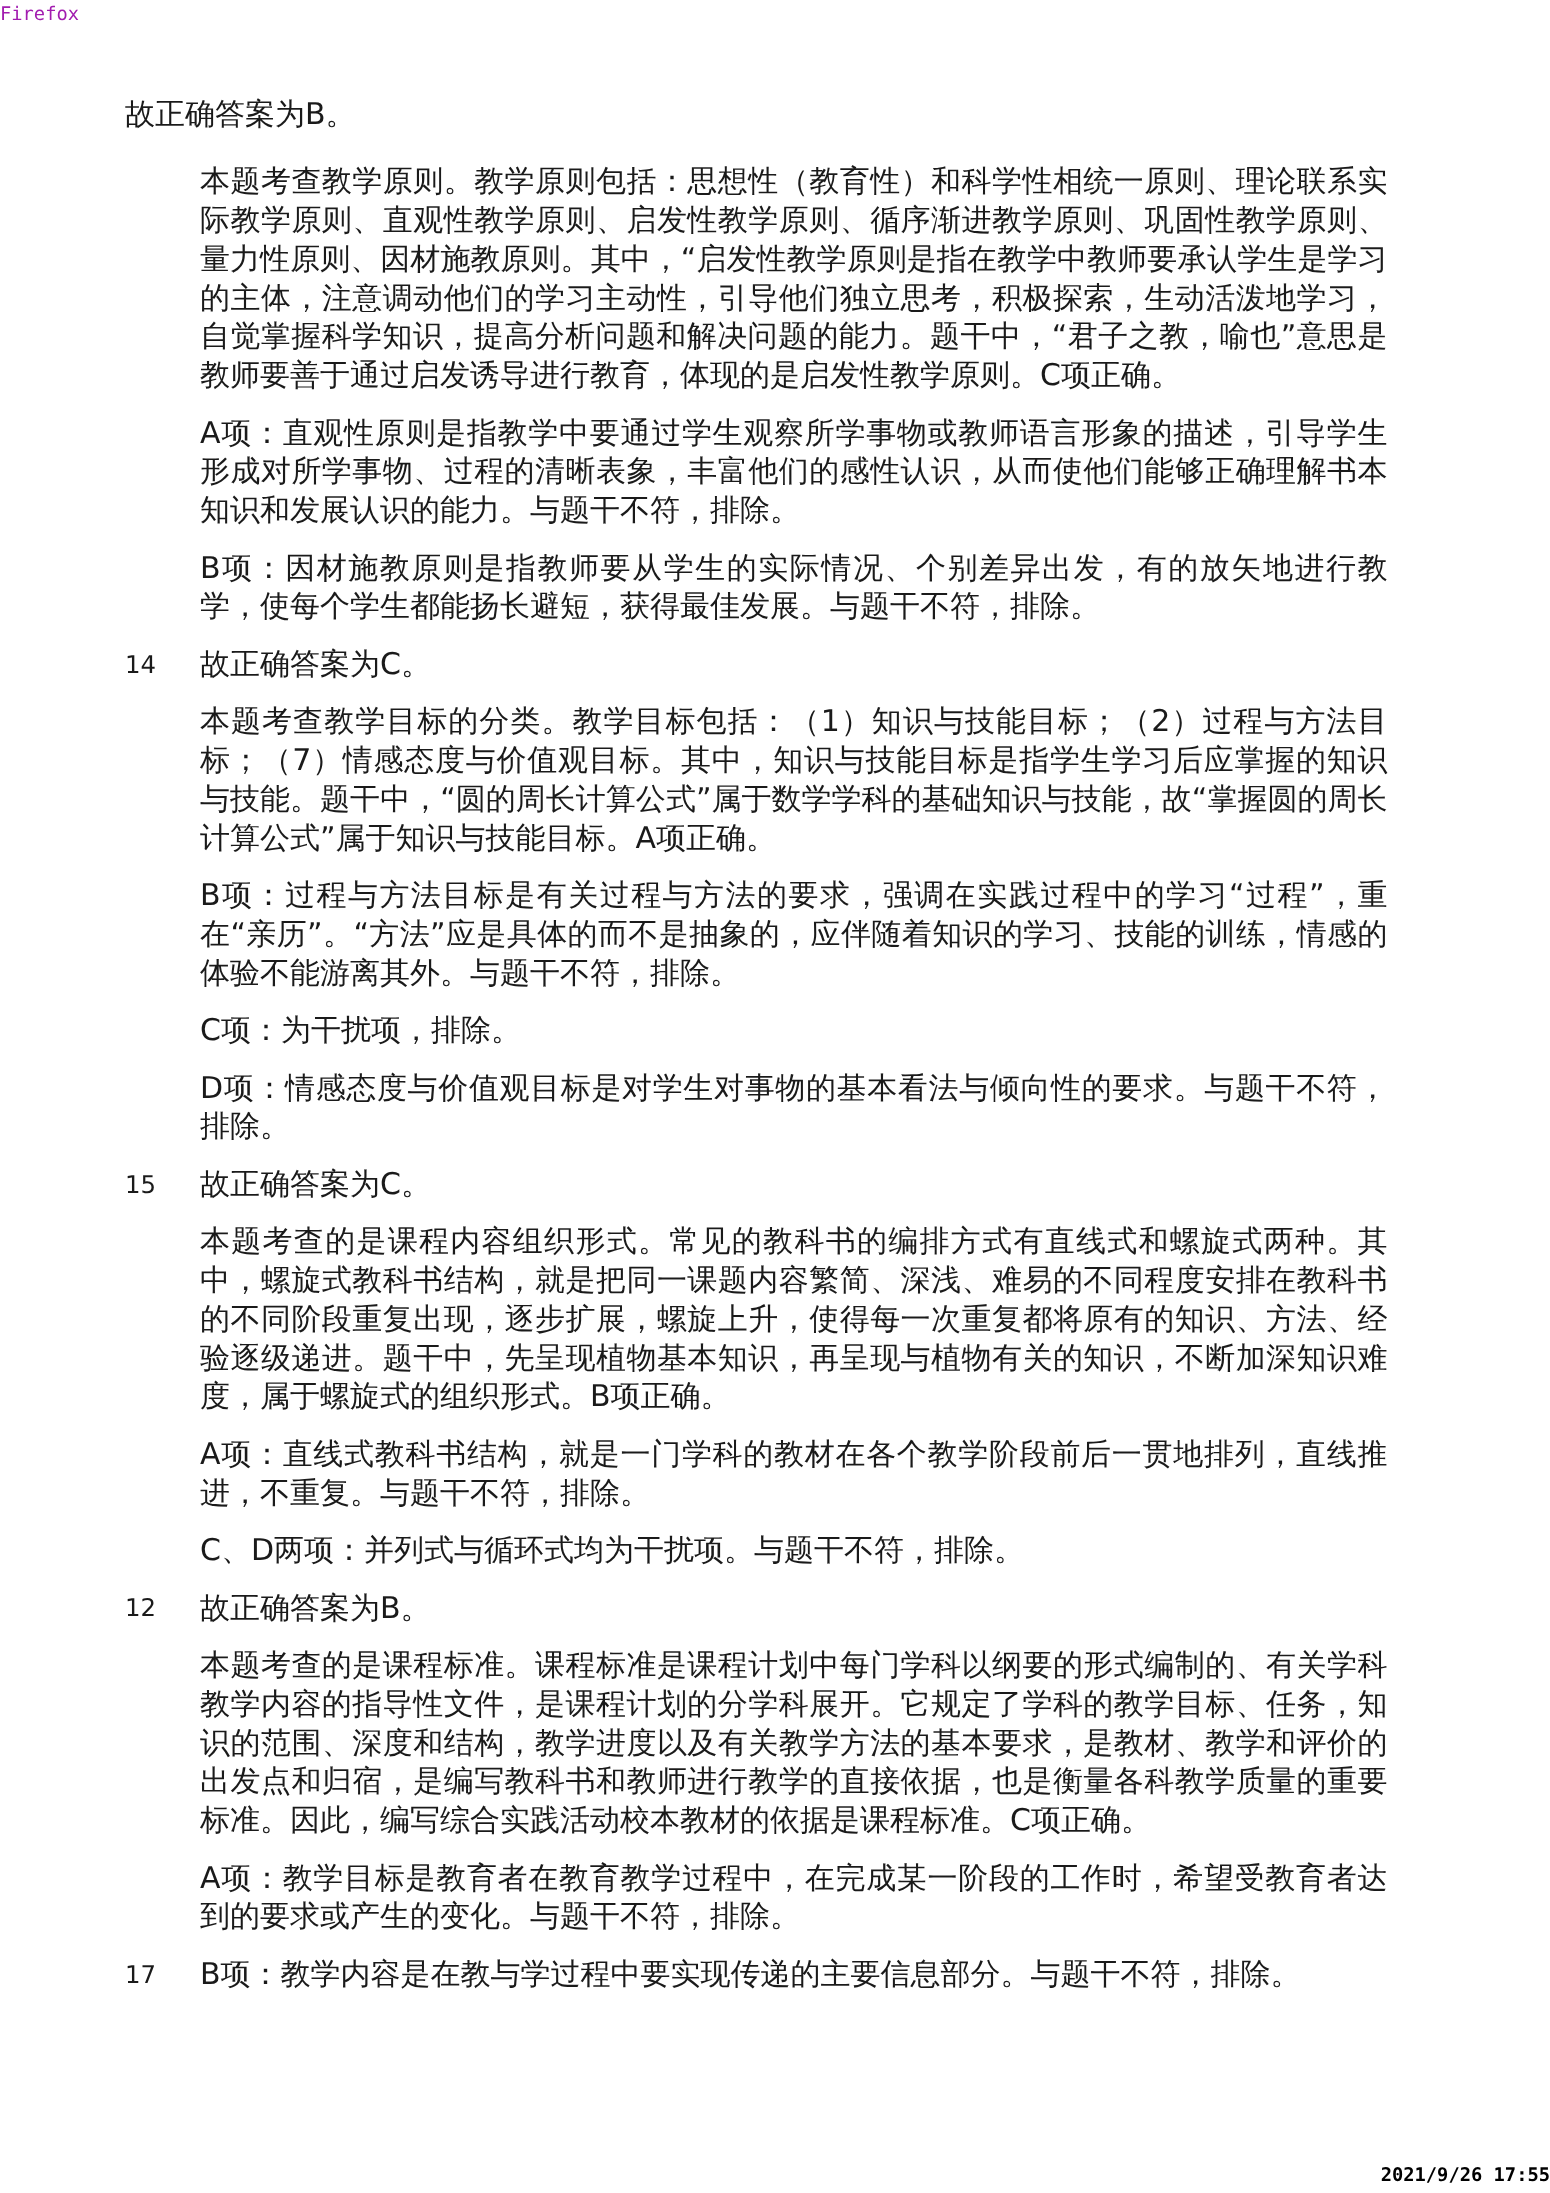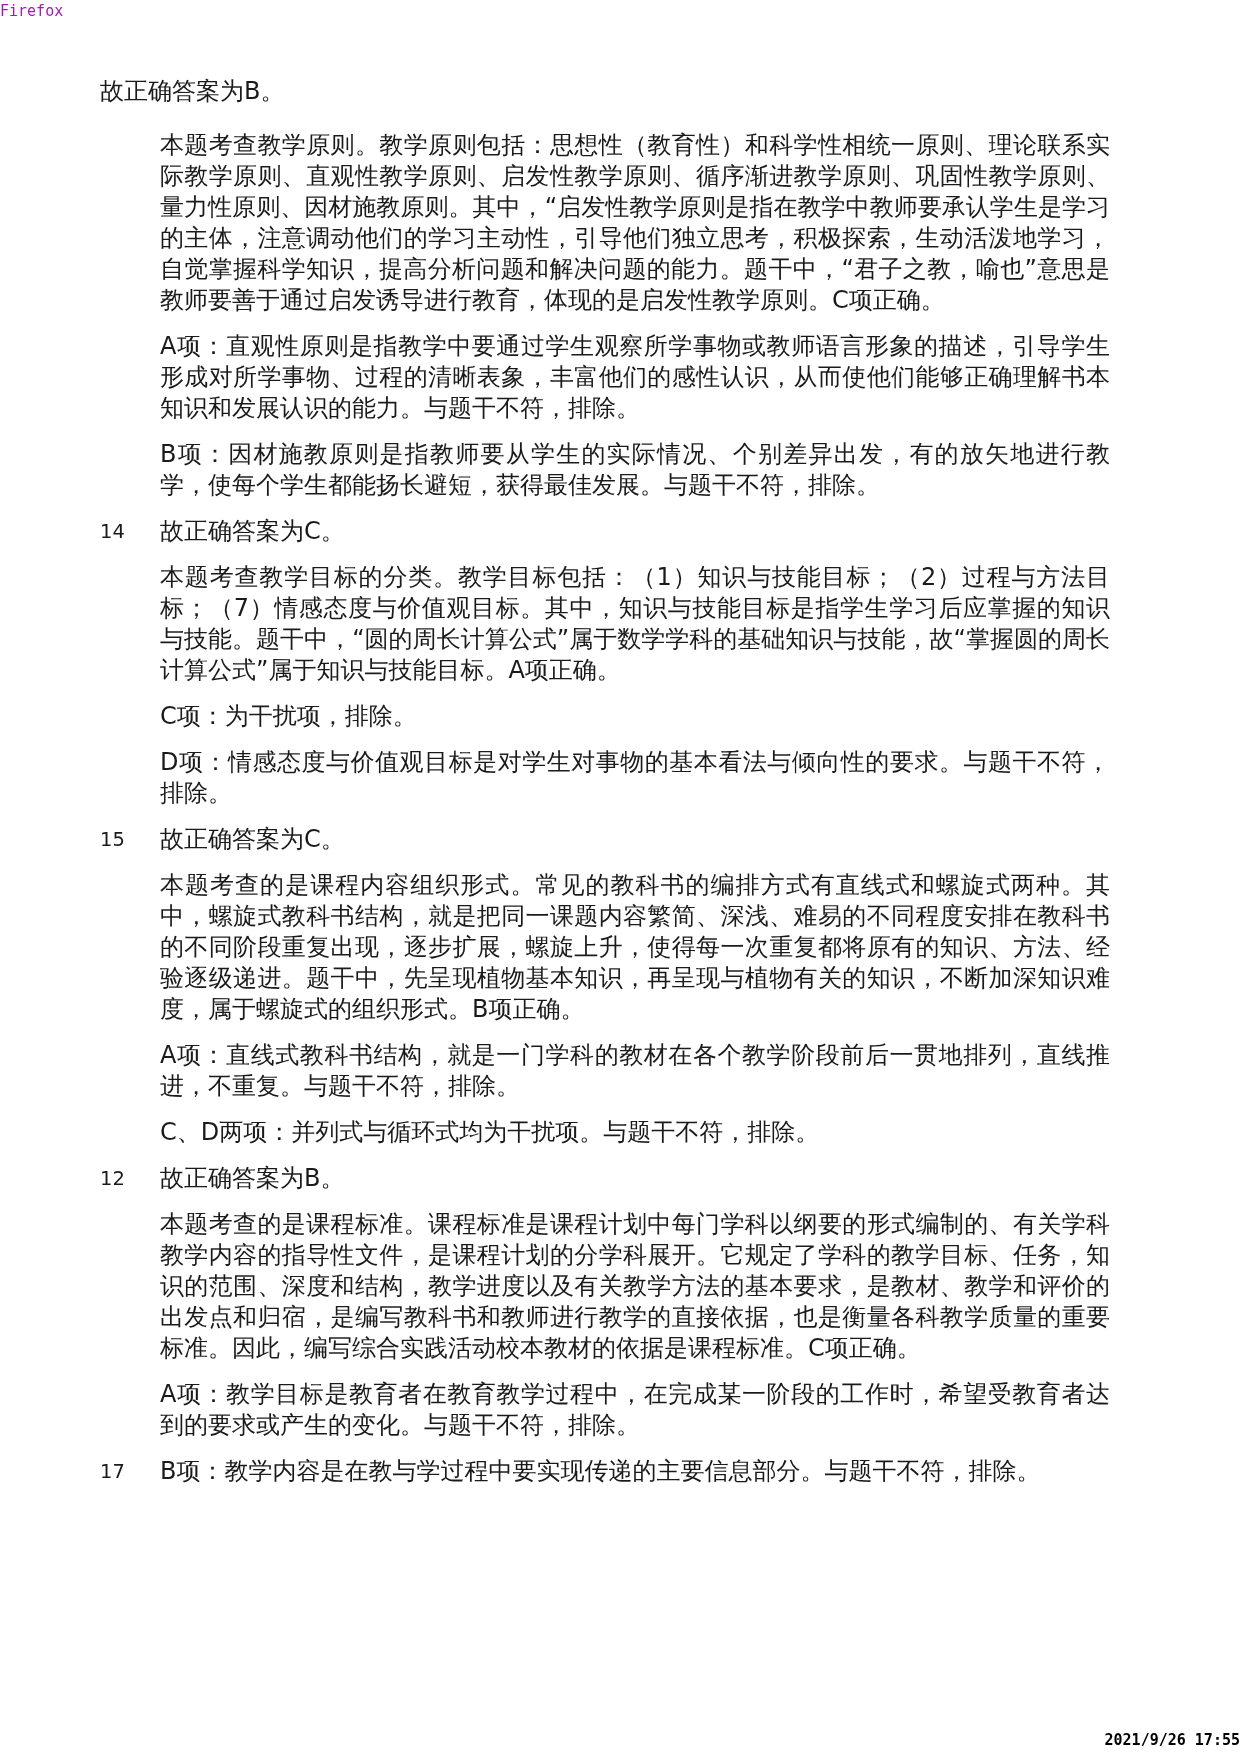--- a/index.html
+++ b/index.html
@@ -97,20 +97,21 @@
       <p class="para">A项：直观性原则是指教学中要通过学生观察所学事物或教师语言形象的描述，引导学生形成对所学事物、过程的清晰表象，丰富他们的感性认识，从而使他们能够正确理解书本知识和发展认识的能力。与题干不符，排除。</p>
       <p class="para">B项：因材施教原则是指教师要从学生的实际情况、个别差异出发，有的放矢地进行教学，使每个学生都能扬长避短，获得最佳发展。与题干不符，排除。</p>
       <p class="para">故正确答案为C。</p>
     </div>
   </div>
 
   <div class="item">
     <div class="item-num">15</div>
     <div class="item-body">
       <p class="para main">本题考查教学目标的分类。教学目标包括：（1）知识与技能目标；（2）过程与方法目标；（7）情感态度与价值观目标。其中，知识与技能目标是指学生学习后应掌握的知识与技能。题干中，“圆的周长计算公式”属于数学学科的基础知识与技能，故“掌握圆的周长计算公式”属于知识与技能目标。A项正确。</p>
+      <p class="para">B项：过程与方法目标是有关过程与方法的要求，强调在实践过程中的学习“过程”，重在“亲历”。“方法”应是具体的而不是抽象的，应伴随着知识的学习、技能的训练，情感的体验不能游离其外。与题干不符，排除。</p>
       <p class="para">C项：为干扰项，排除。</p>
       <p class="para">D项：情感态度与价值观目标是对学生对事物的基本看法与倾向性的要求。与题干不符，排除。</p>
       <p class="para">故正确答案为C。</p>
     </div>
   </div>
 
   <div class="item">
     <div class="item-num">12</div>
     <div class="item-body">
       <p class="para main">本题考查的是课程内容组织形式。常见的教科书的编排方式有直线式和螺旋式两种。其中，螺旋式教科书结构，就是把同一课题内容繁简、深浅、难易的不同程度安排在教科书的不同阶段重复出现，逐步扩展，螺旋上升，使得每一次重复都将原有的知识、方法、经验逐级递进。题干中，先呈现植物基本知识，再呈现与植物有关的知识，不断加深知识难度，属于螺旋式的组织形式。B项正确。</p>

